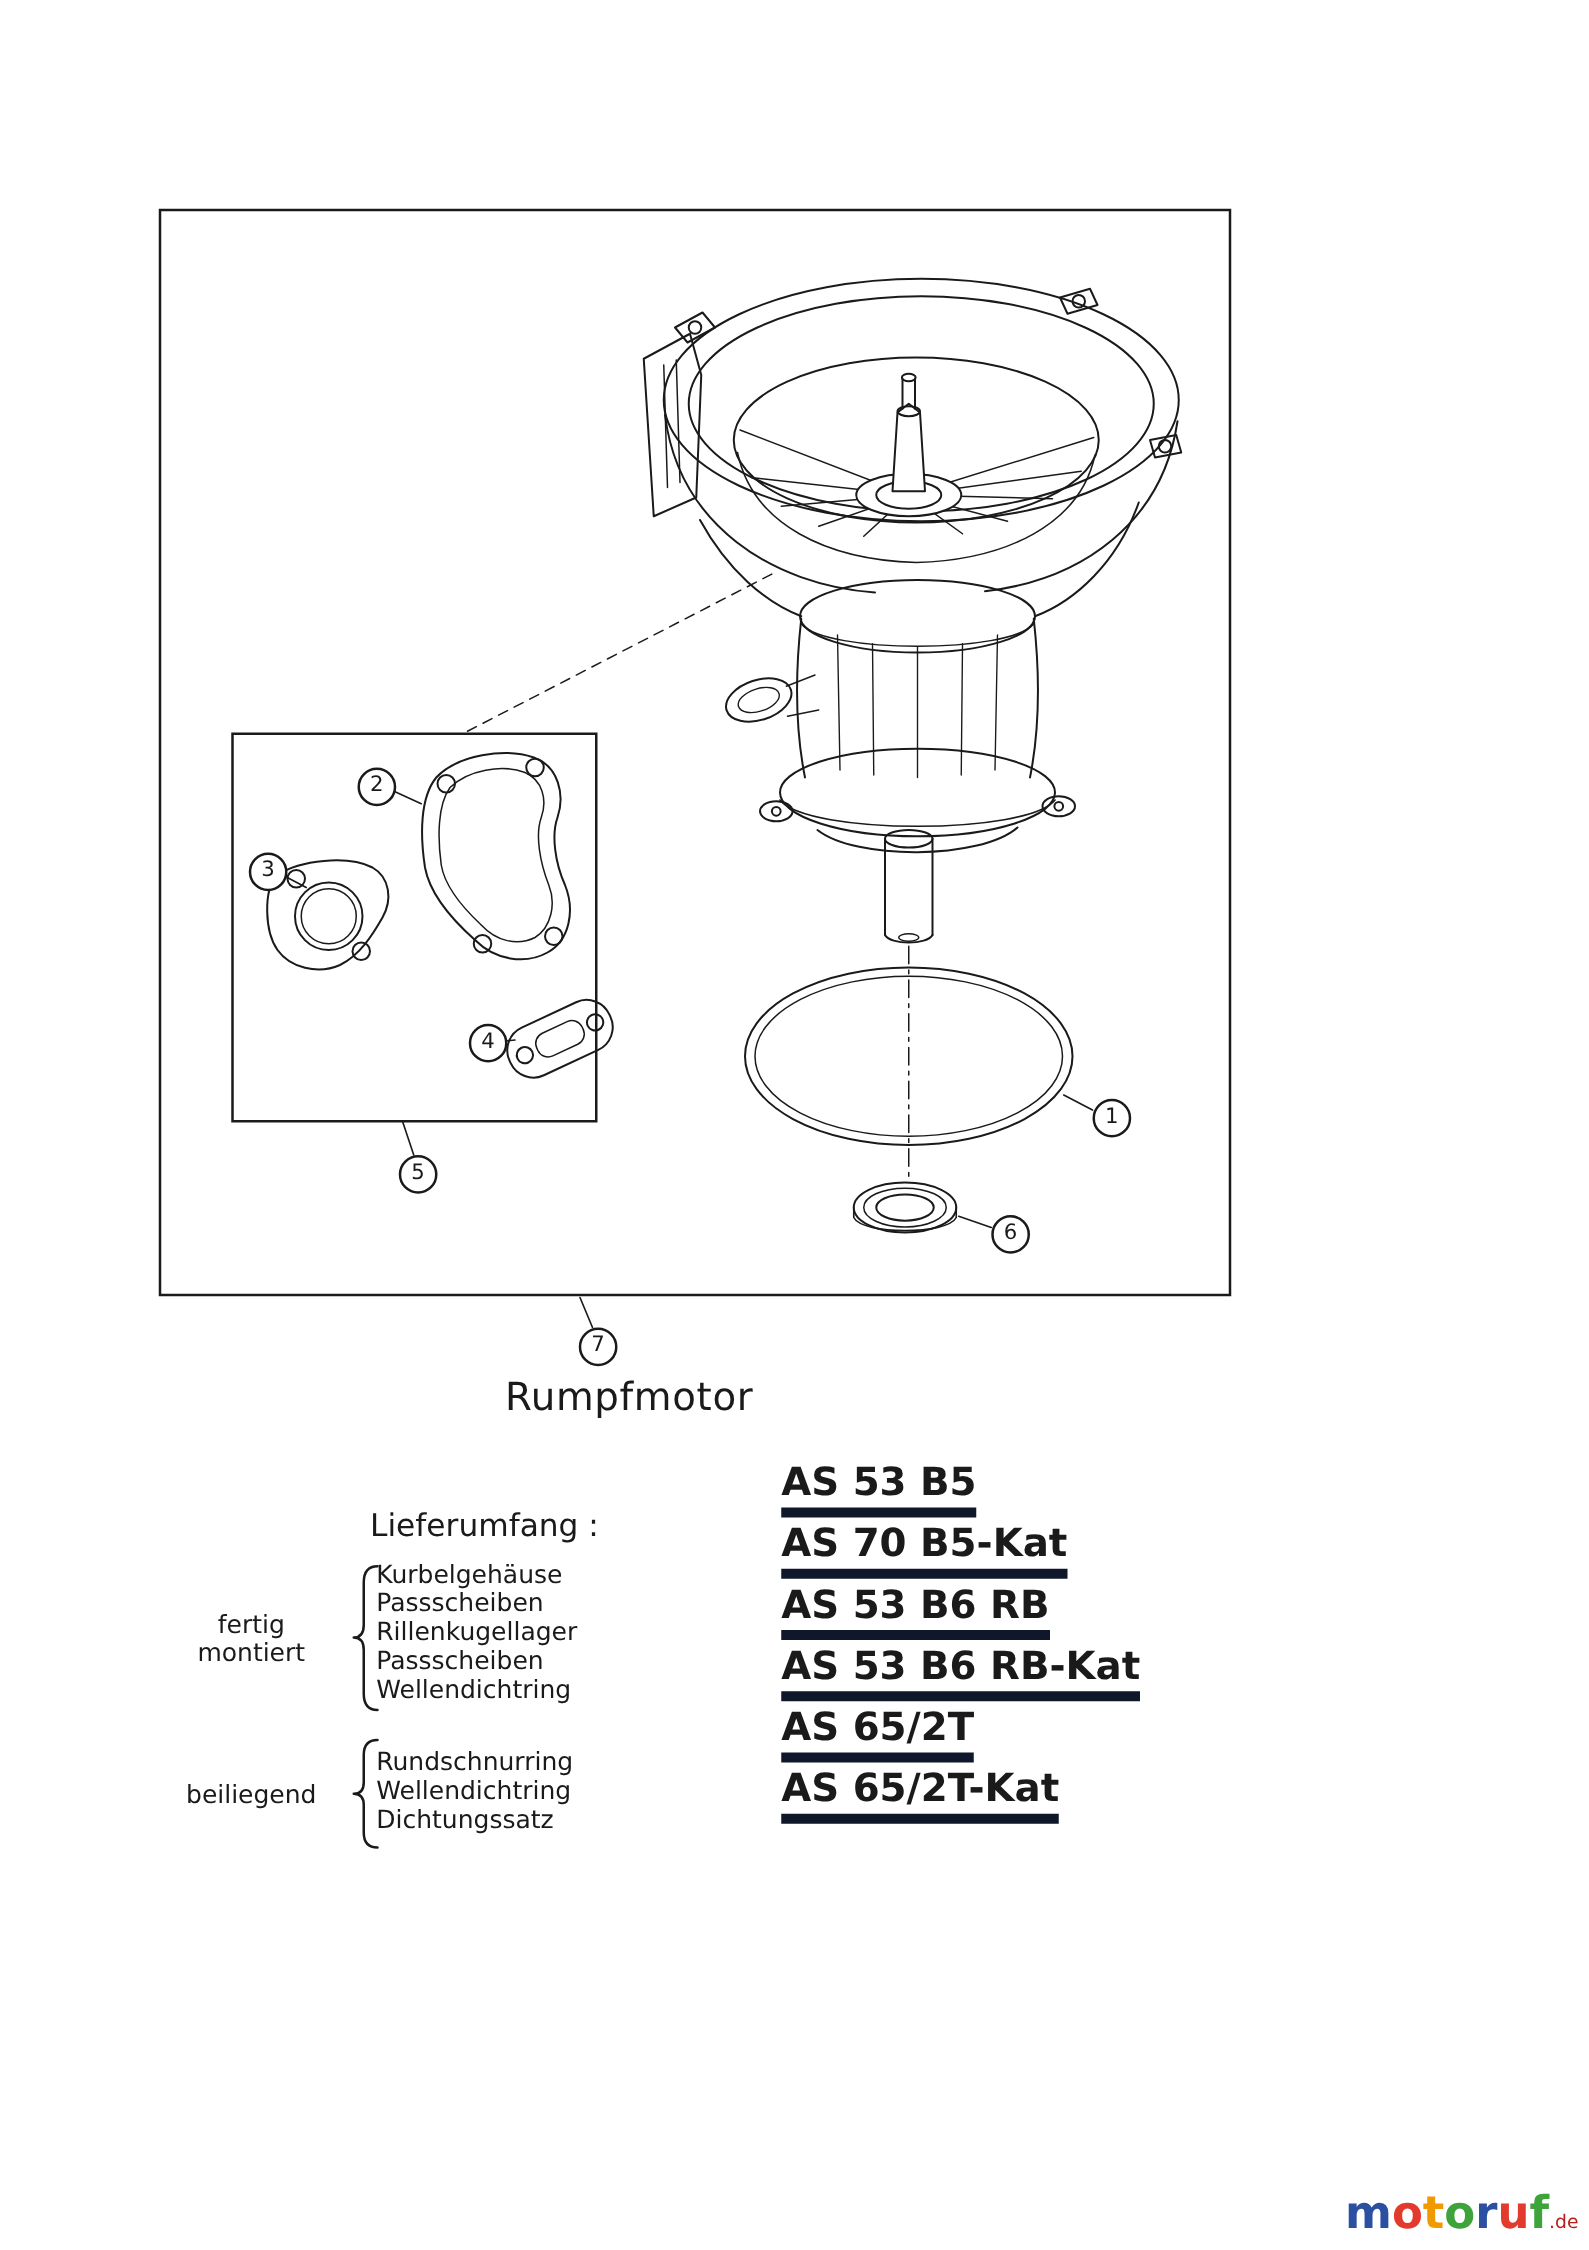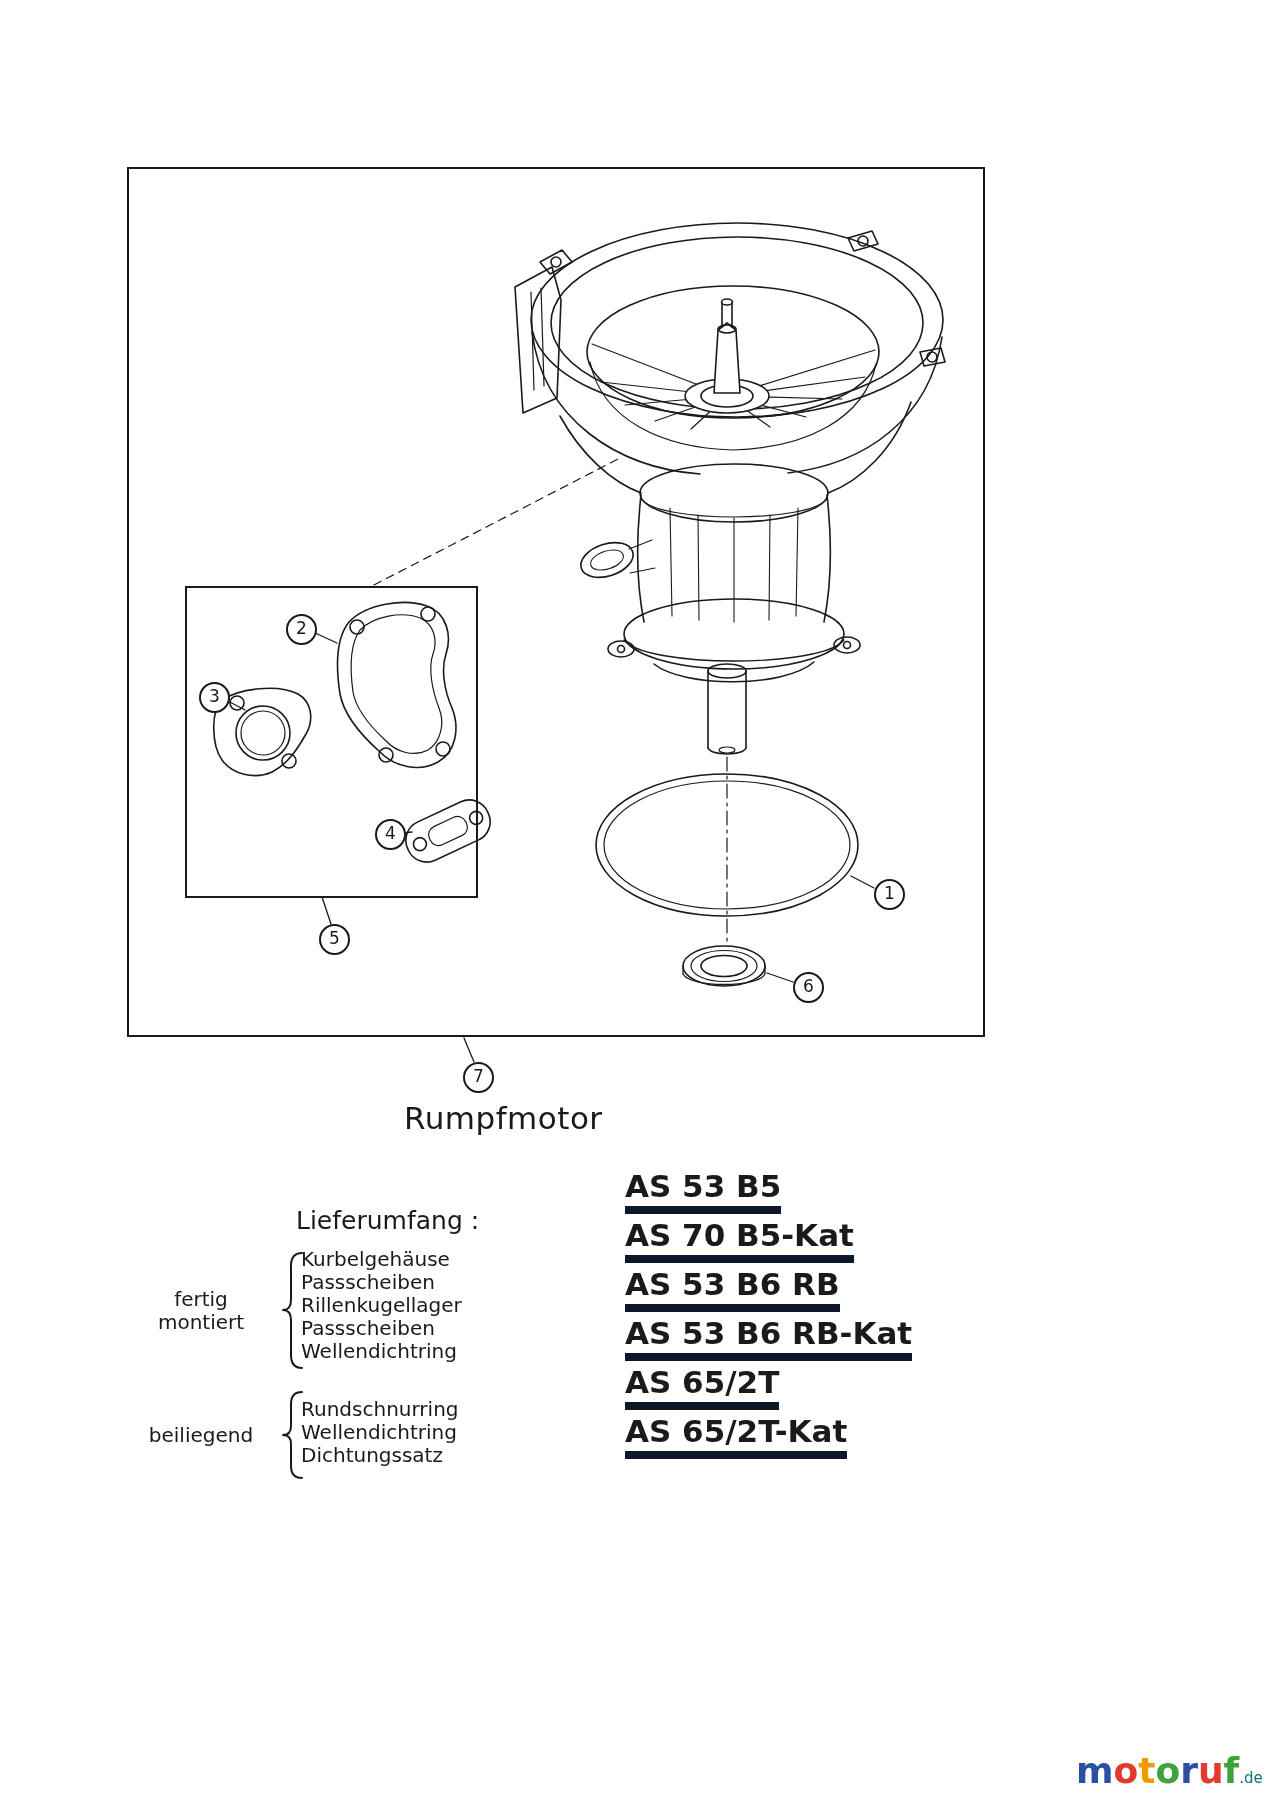--- a/index.html
+++ b/index.html
@@ -45,21 +45,21 @@
   .models{left:625px;top:1168px;}
   .model{height:49px;white-space:nowrap;}
   .model > span{
     display:inline-block;font-size:31px;font-weight:700;
     border-bottom:8px solid #0f172a;padding-bottom:1px;line-height:1.2;
   }
 
   
   .logo{left:1076px;top:1750px;font-weight:700;font-size:36px;white-space:nowrap;}
   .logo .ll{letter-spacing:0px;}
-  .logo-suffix{font-size:15px;font-weight:400;color:#0f766e;}
+  .logo-suffix{font-size:15px;font-weight:400;color:#b91c1c;}
 </style>
 </head>
 <body>
 
 <div id="frame" class="abs"></div>
 <div id="subbox" class="abs"></div>
 
 <svg id="art" class="abs" viewBox="0 0 1271 1800" xmlns="http://www.w3.org/2000/svg">
   <g stroke="#1a1a1a" fill="none" stroke-width="1.6" stroke-linecap="round" stroke-linejoin="round">
 

